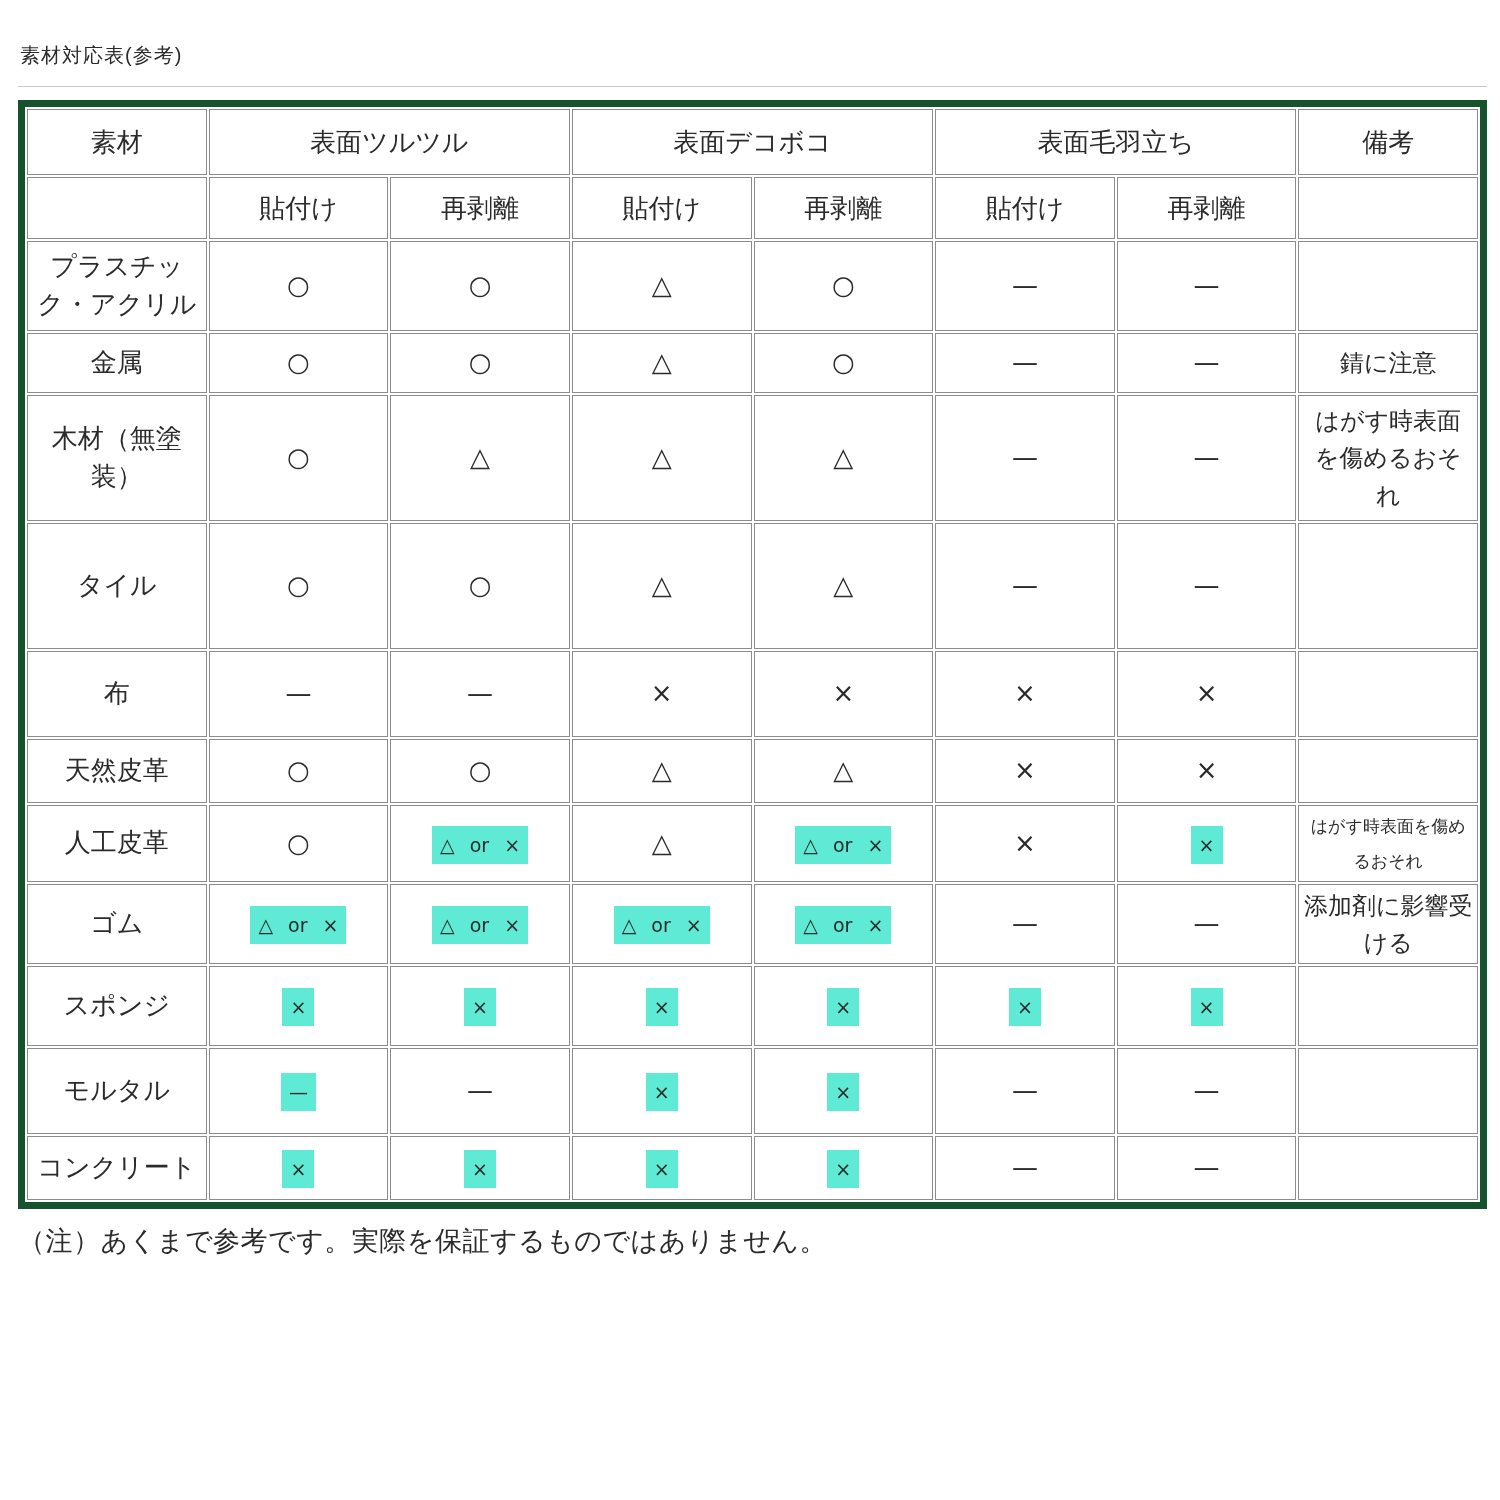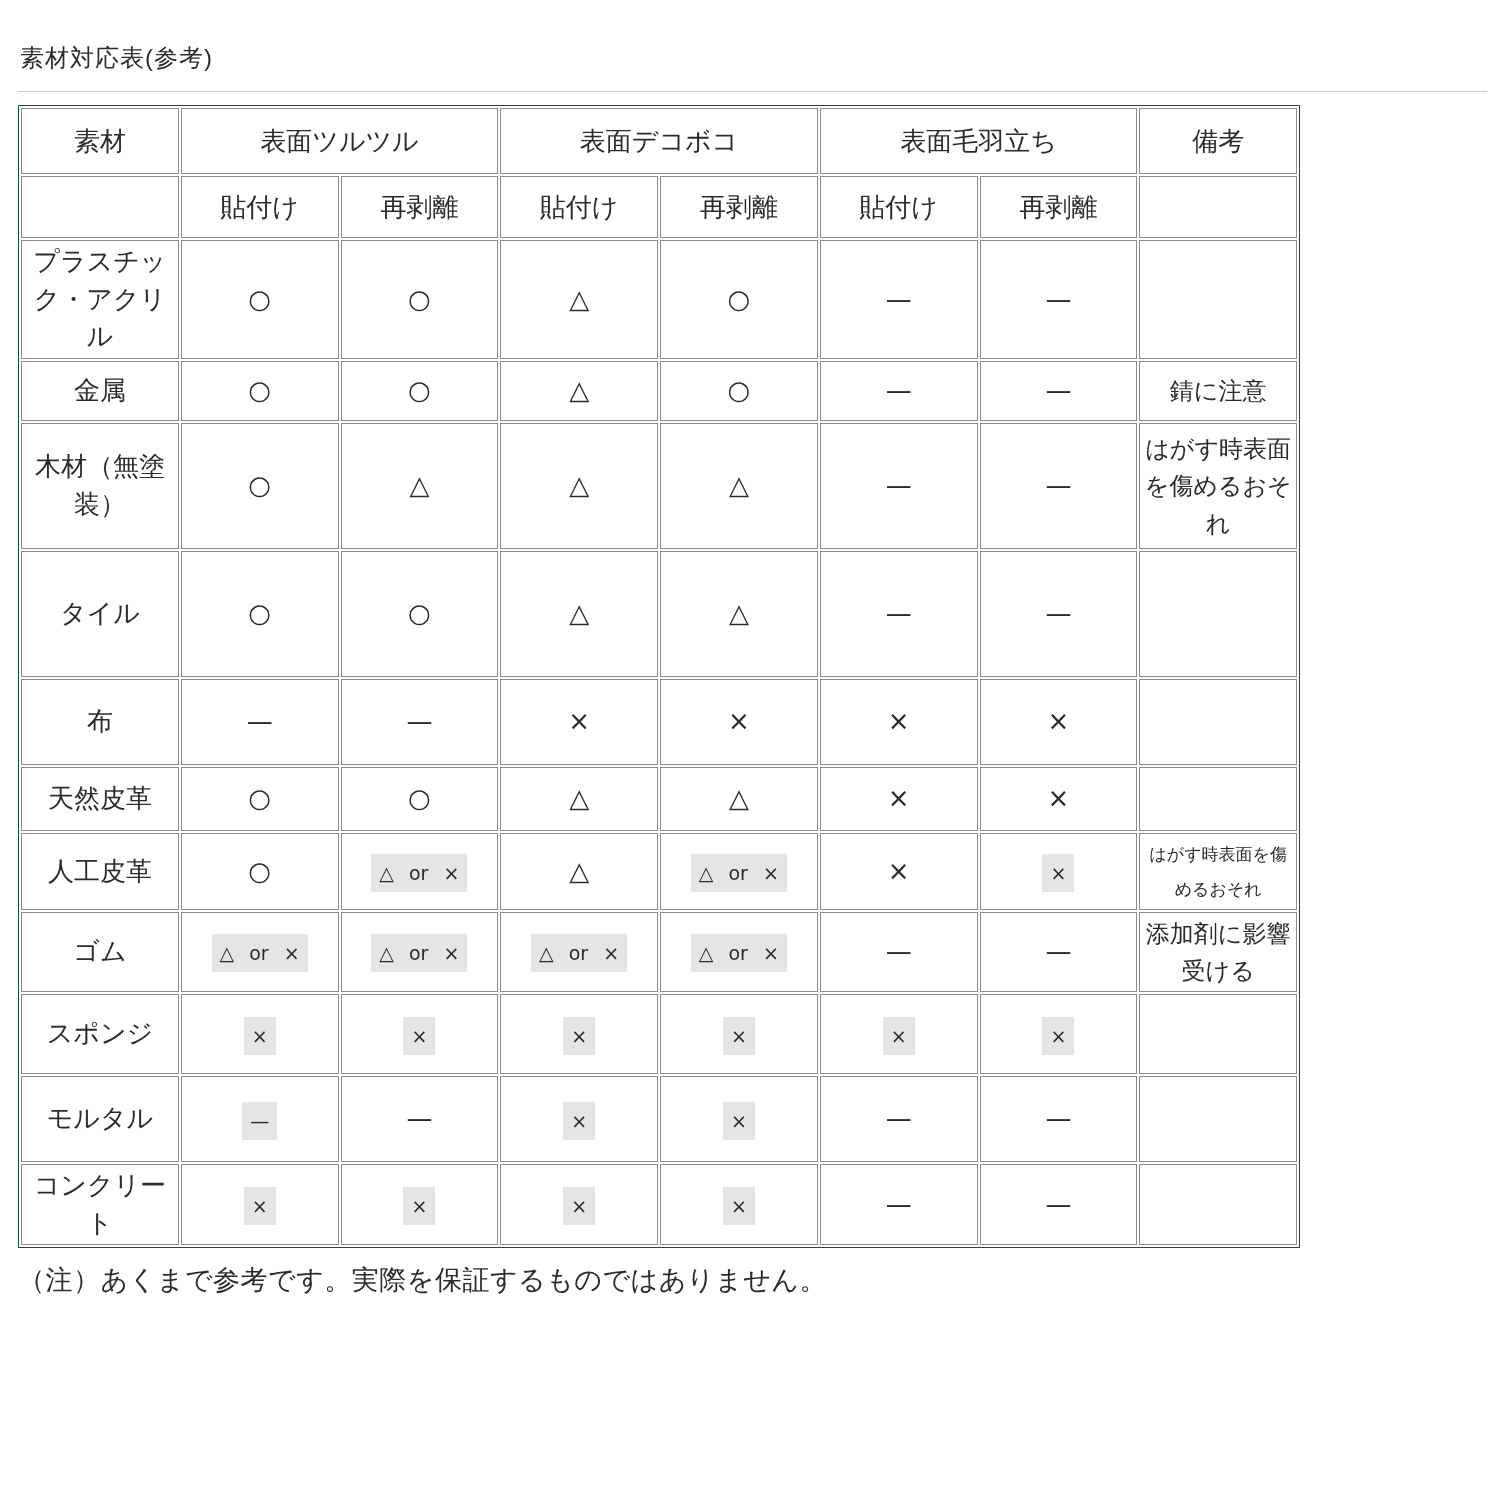--- a/index.html
+++ b/index.html
@@ -1,28 +1,28 @@
 <!DOCTYPE html>
 <html><head>
 <meta charset="utf-8">
 <style>
   html,body{margin:0;padding:0;background:#ffffff;}
   body{width:1500px;min-height:1500px;font-family:"Liberation Sans","DejaVu Sans",sans-serif;color:#2b2b2b;}
   .page{padding:42px 13px 0 18px;}
-  .title{font-size:24px;font-weight:normal;margin:0 0 0 2px;letter-spacing:1px;}
+  .title{font-size:20px;font-weight:normal;margin:0 0 0 2px;letter-spacing:1px;}
   .divider{height:1px;background:#c9c9c9;margin:17px 0 13px 0;}
-  table.mat{border-collapse:separate;border-spacing:2px;width:1282px;table-layout:fixed;border:1px solid #14532d;background:#ffffff;}
+  table.mat{border-collapse:separate;border-spacing:2px;width:1469px;table-layout:fixed;border:7px solid #14532d;background:#ffffff;}
   th,td{border:1px solid #8c8c8c;text-align:center;vertical-align:middle;padding:2px 4px;background:#ffffff;overflow:hidden;}
   th{font-weight:normal;font-size:26px;}
   td{font-size:26px;}
   .mat-name{font-size:26px;line-height:1.45;}
   .sym{font-family:"DejaVu Sans","Liberation Sans",sans-serif;font-size:26px;line-height:1.2;}
   .sym-sm{font-size:19px;}
   .sym-or{font-size:19px;word-spacing:9px;}
-  .hl{background:#e5e5e5;padding:8px 8px;}
+  .hl{background:#5eead4;padding:8px 8px;}
   .rm{font-size:24px;line-height:1.55;}
   .rm-sm{font-size:17px;line-height:1.9;}
   thead tr:nth-child(1) th{height:60px;}
   thead tr:nth-child(2) th{height:56px;}
   tbody tr:nth-child(1) td{height:84px;}
   tbody tr:nth-child(2) td{height:54px;}
   tbody tr:nth-child(3) td{height:120px;}
   tbody tr:nth-child(4) td{height:120px;}
   tbody tr:nth-child(5) td{height:80px;}
   tbody tr:nth-child(6) td{height:58px;}

